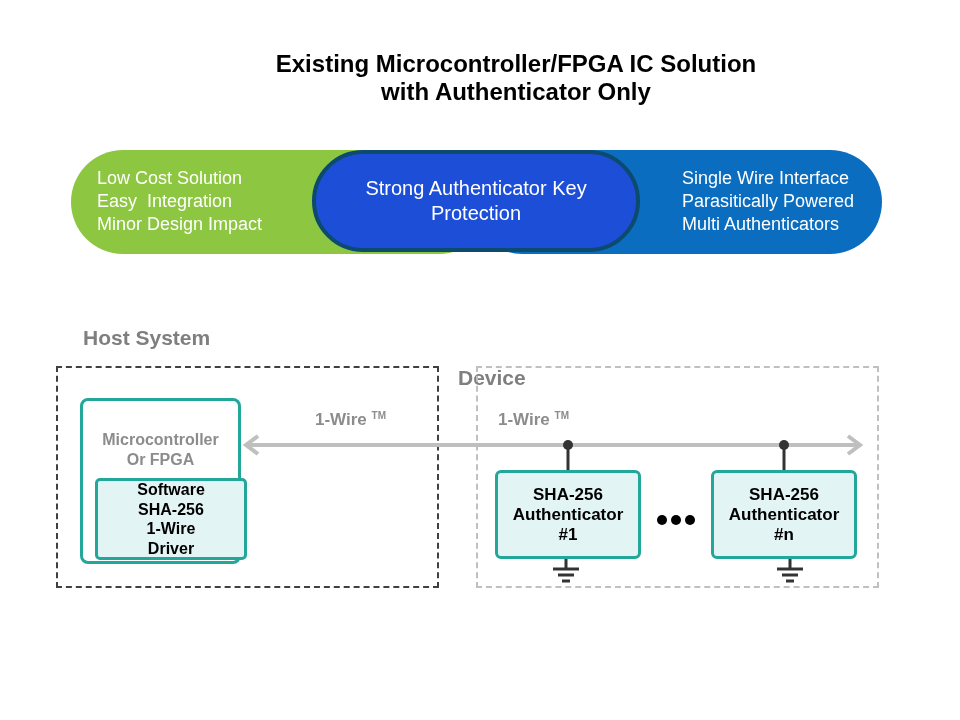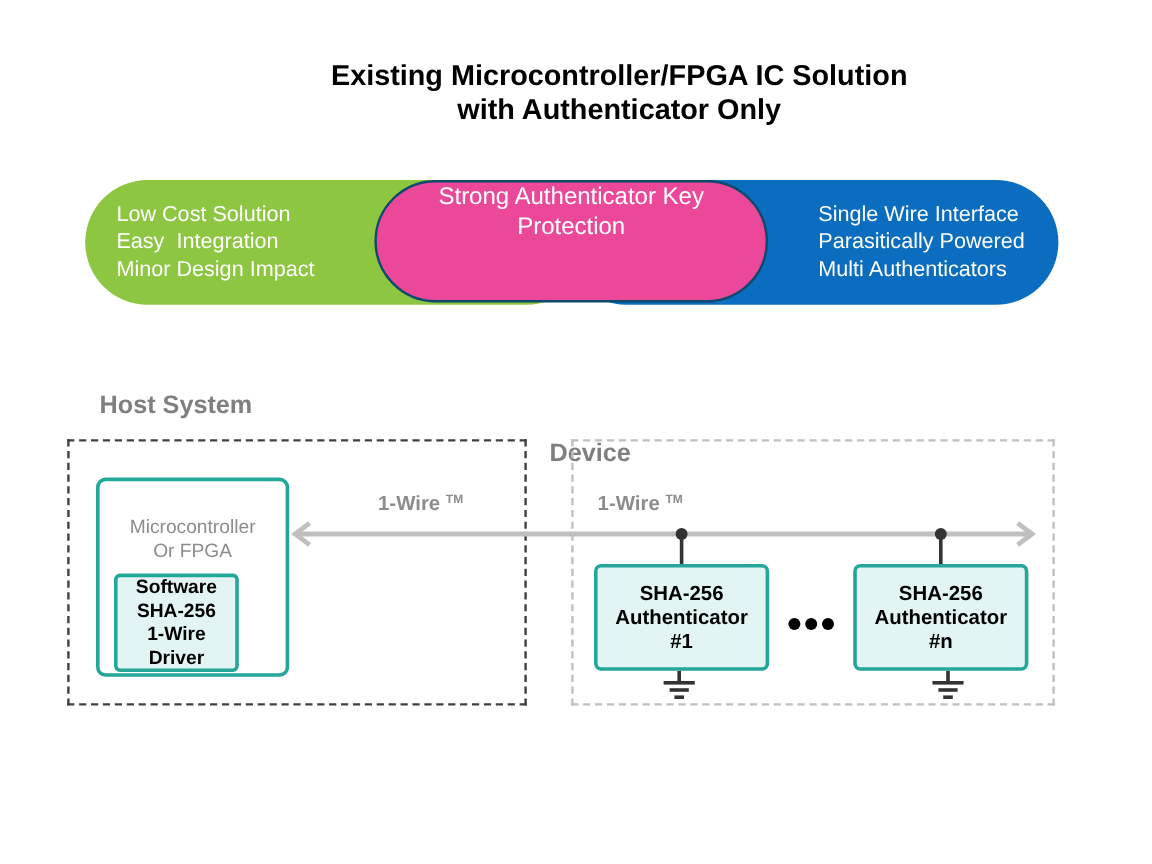--- a/index.html
+++ b/index.html
@@ -1,30 +1,30 @@
 <!DOCTYPE html>
 <html><head>
 <meta charset="utf-8">
 <style>
   html, body { margin:0; padding:0; background:#ffffff; }
   body { width:960px; height:720px; position:relative; overflow:hidden; font-family:"Liberation Sans", sans-serif; }
   .title { position:absolute; left:0; top:50px; width:960px; text-align:center; font-weight:bold; font-size:24px; line-height:28px; color:#000;margin-left:36px; }
   .pill { position:absolute; top:150px; height:104px; border-radius:52px; }
   .pill-green { left:71px; width:420px; background:#8dc641; }
   .pill-blue { left:470px; width:412px; background:#0b6dbf; }
-  .pill-center { left:312px; width:328px; height:102px; top:150px; background:#ec4899; border:2px solid #0c4a6e; box-sizing:border-box; display:flex; align-items:flex-start; justify-content:center; text-align:center; color:#fff; font-size:20px; line-height:25px; }
+  .pill-center { left:312px; width:328px; height:102px; top:150px; background:#1d4ed8; border:4px solid #0c4a6e; box-sizing:border-box; display:flex; align-items:center; justify-content:center; text-align:center; color:#fff; font-size:20px; line-height:25px; }
   .pill-text { position:absolute; color:#fff; font-size:18px; line-height:23px; }
   .left-text { left:97px; top:167px; text-align:left; }
   .right-text { right:106px; top:167px; text-align:left; }
   .section-label { position:absolute; font-weight:bold; font-size:21px; color:#7f7f7f; }
   .host-box { position:absolute; left:56px; top:366px; width:383px; height:222px; border:2px dashed #404040; box-sizing:border-box; }
   .dev-box { position:absolute; left:476px; top:366px; width:403px; height:222px; border:2px dashed #c0c0c0; box-sizing:border-box; }
   .mcu-box { position:absolute; left:80px; top:398px; width:161px; height:166px; border:3px solid #22a79a; border-radius:8px; box-sizing:border-box; background:#fff; }
-  .mcu-label { position:absolute; left:80px; top:430px; width:161px; text-align:center; font-weight:normal; font-size:16px; line-height:20px; color:#8c8c8c; }
-  .sw-box { position:absolute; left:95px; top:478px; width:104px; height:82px; border:3px solid #22a79a; border-radius:5px; box-sizing:border-box; background:#e3f4f4; display:flex; align-items:center; justify-content:center; text-align:center; font-weight:bold; font-size:16px; line-height:19.5px; color:#000; }
+  .mcu-label { position:absolute; left:80px; top:430px; width:161px; text-align:center; font-weight:bold; font-size:16px; line-height:20px; color:#8c8c8c; }
+  .sw-box { position:absolute; left:95px; top:478px; width:152px; height:82px; border:3px solid #22a79a; border-radius:5px; box-sizing:border-box; background:#e3f4f4; display:flex; align-items:center; justify-content:center; text-align:center; font-weight:bold; font-size:16px; line-height:19.5px; color:#000; }
   .auth-box { position:absolute; top:470px; width:146px; height:89px; border:3px solid #22a79a; border-radius:6px; box-sizing:border-box; background:#e3f4f4; display:flex; align-items:center; justify-content:center; text-align:center; font-weight:bold; font-size:17px; line-height:20px; color:#000; }
   .wire-label { position:absolute; font-weight:bold; font-size:17px; color:#8c8c8c; }
   .wire-label sup { font-size:10px; vertical-align:6px; font-weight:bold; }
   svg.overlay { position:absolute; left:0; top:0; }
 </style>
 </head>
 <body>
 
 <div class="title">
   <div>Existing Microcontroller/FPGA IC Solution</div>

